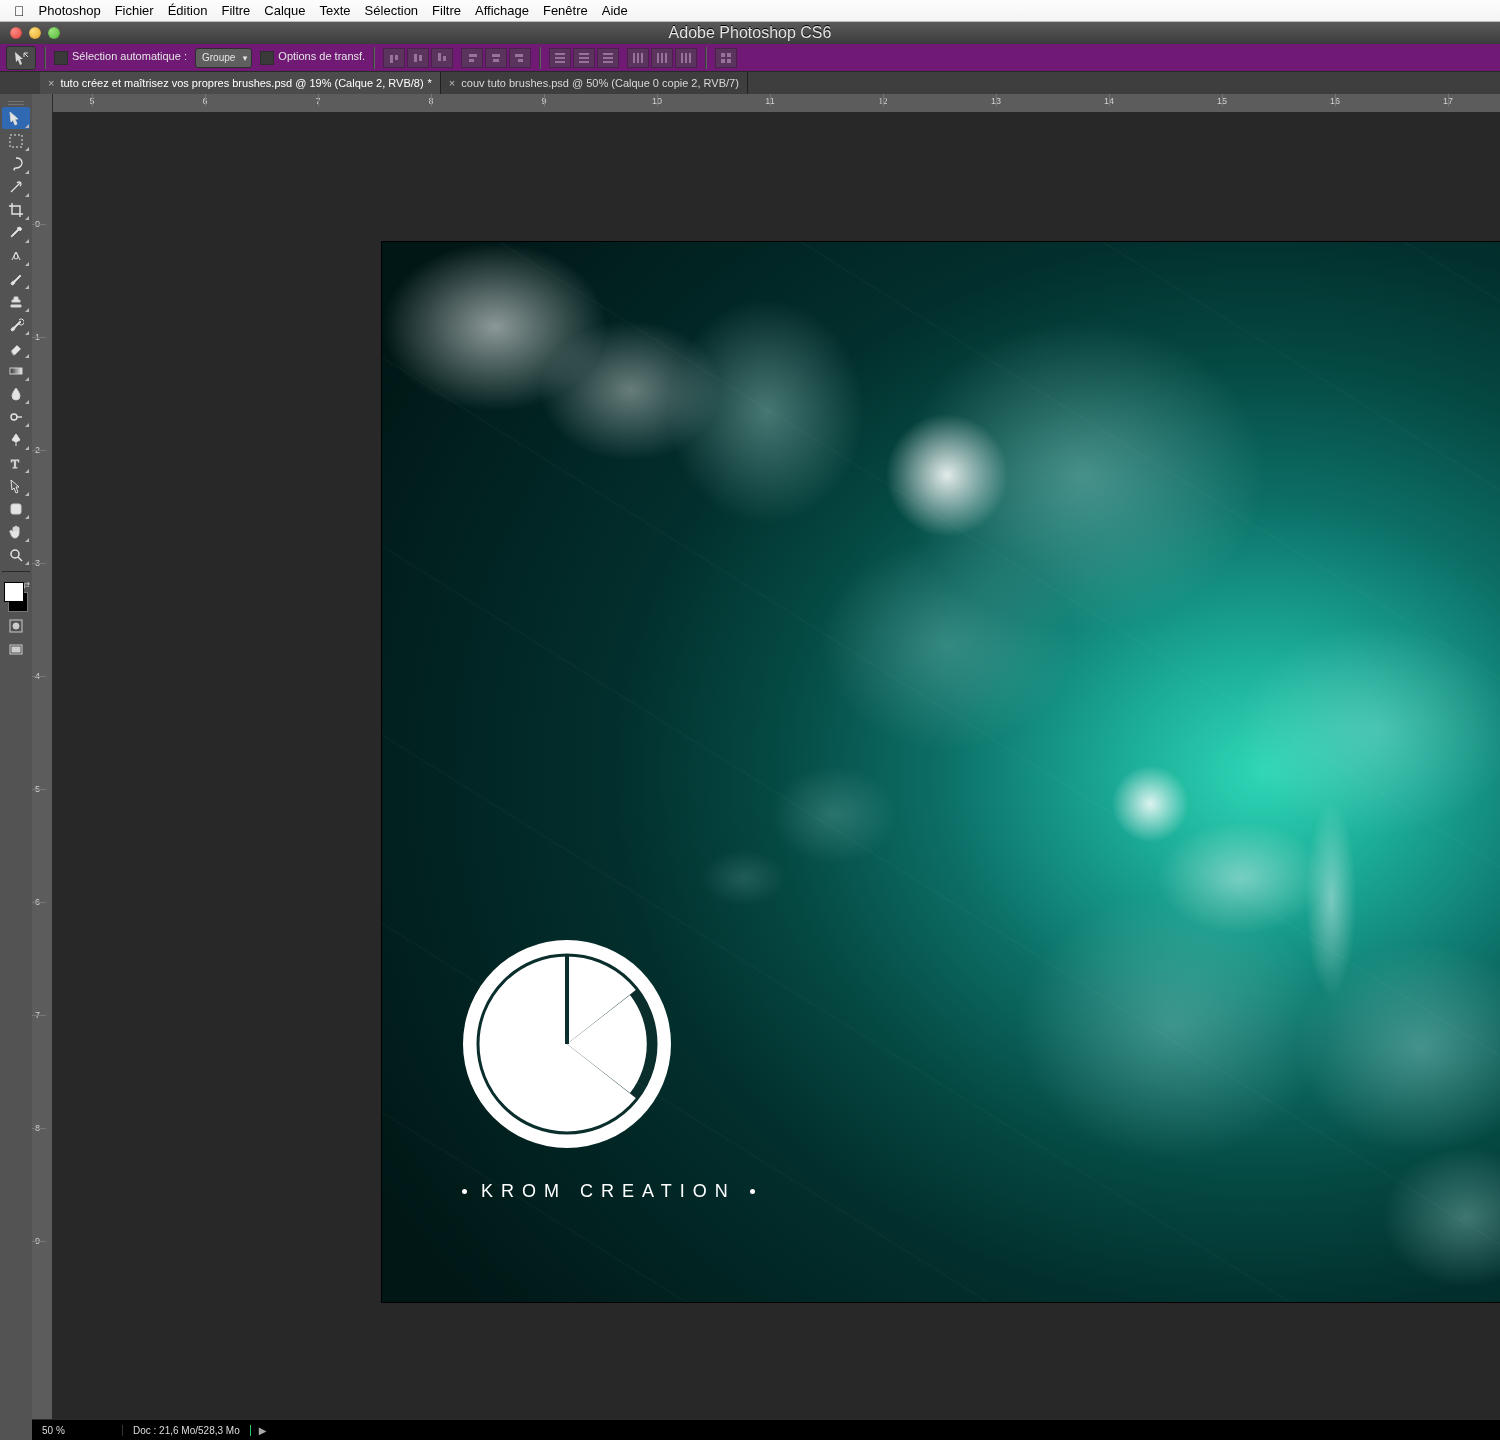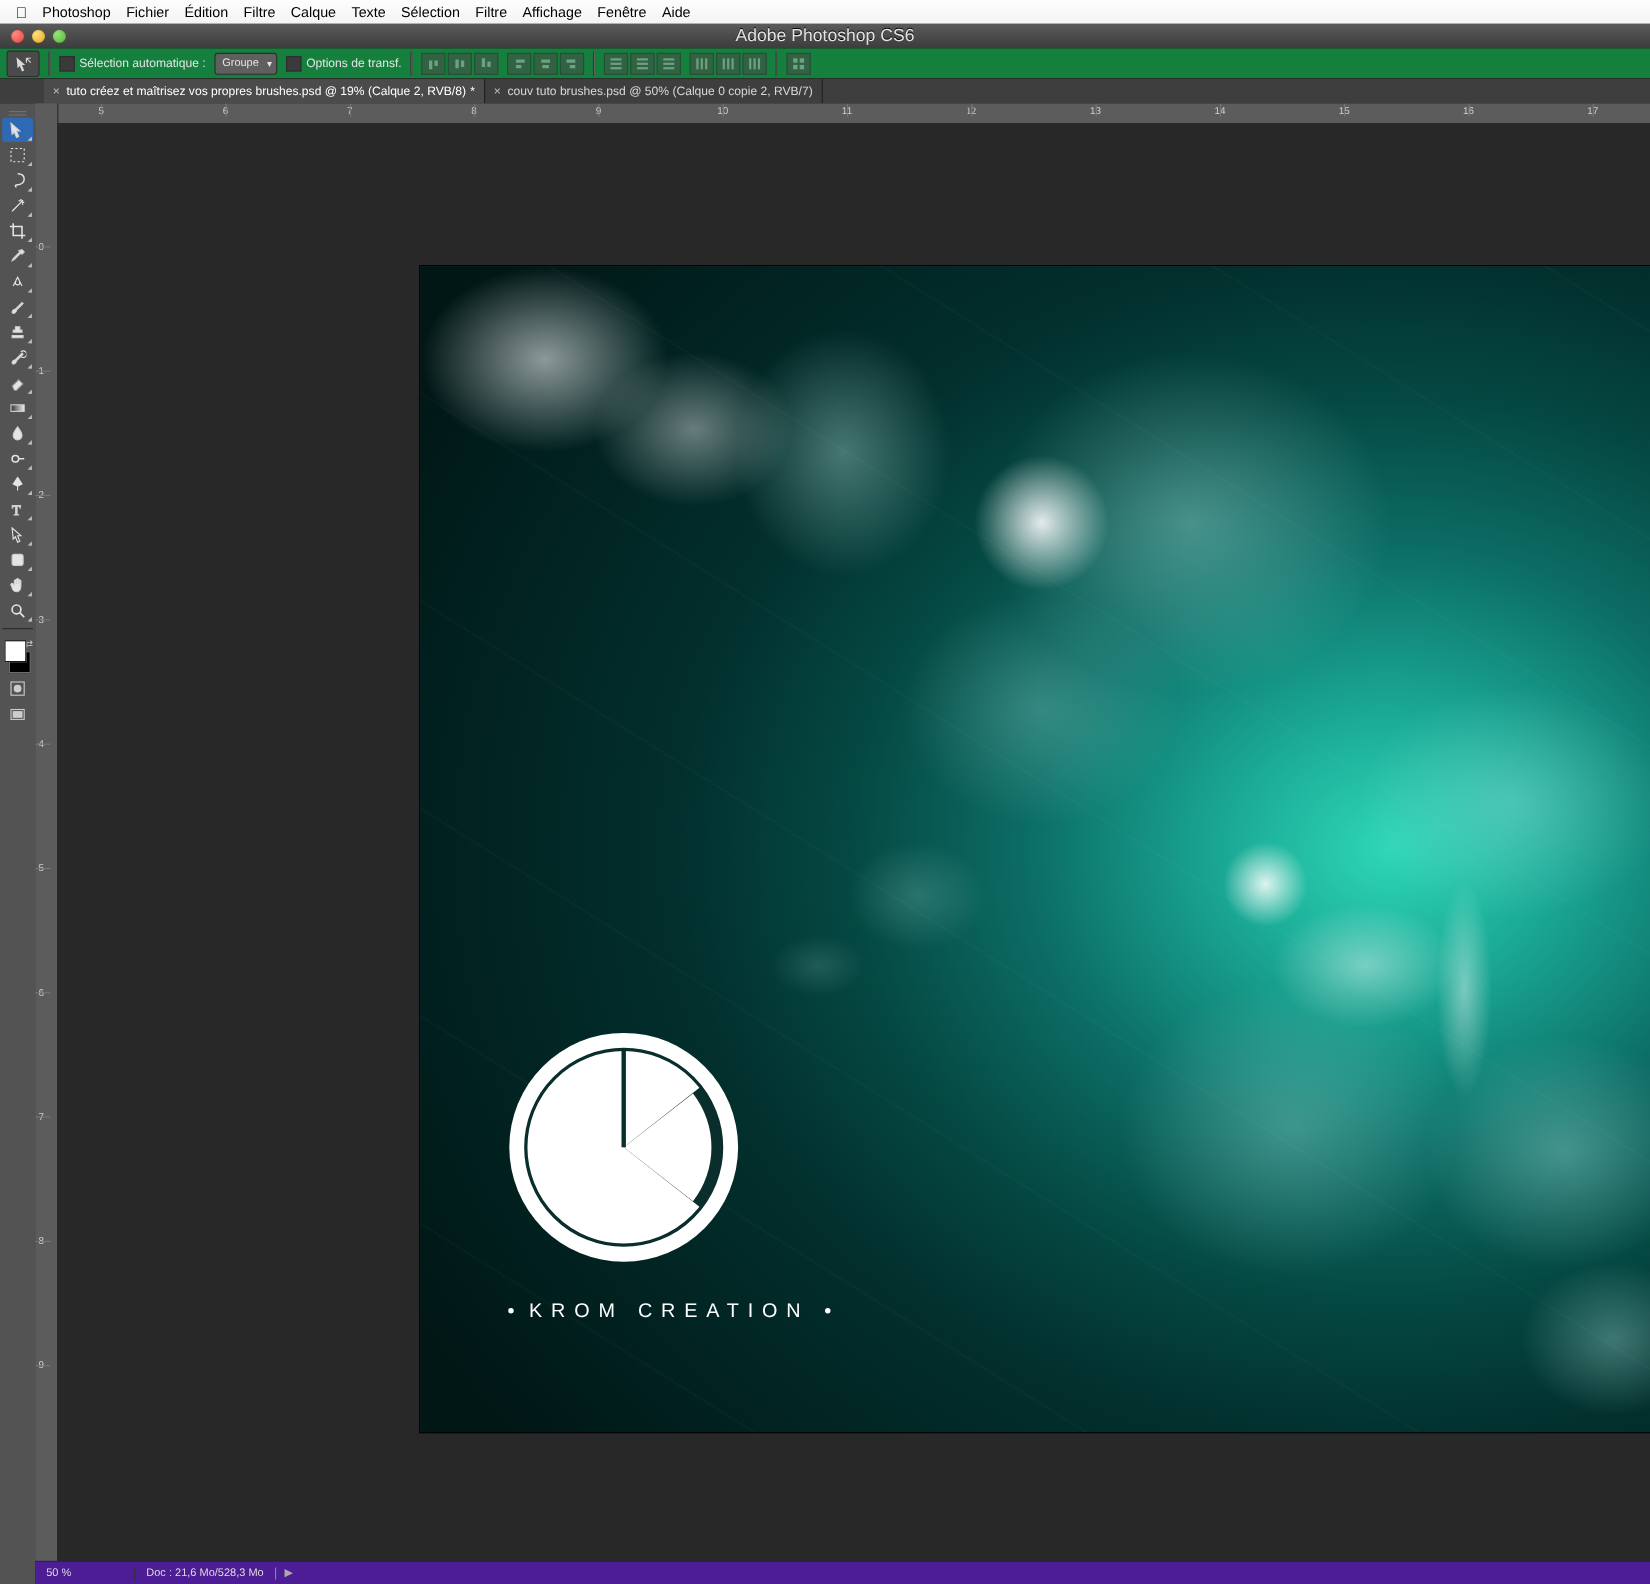--- a/index.html
+++ b/index.html
@@ -10,21 +10,21 @@
 .mac-menubar .mitem{margin-right:14px;cursor:default}
 
 .app-titlebar{position:absolute;left:0;top:22px;width:100%;height:22px;background:linear-gradient(#5a5a5a,#3c3c3c);border-bottom:1px solid #111;display:flex;align-items:center}
 .traffic{display:flex;gap:7px;margin-left:10px}
 .traffic span{width:12px;height:12px;border-radius:50%;display:inline-block;box-shadow:inset 0 0 1px rgba(0,0,0,.5)}
 .tl-close{background:radial-gradient(circle at 30% 30%,#ff8b83,#e0443e)}
 .tl-min{background:radial-gradient(circle at 30% 30%,#ffe07a,#e6a528)}
 .tl-max{background:radial-gradient(circle at 30% 30%,#99e27c,#55b838)}
 .app-title{position:absolute;left:50%;transform:translateX(-50%);color:#e4e4e4;font-size:16px;text-shadow:0 -1px 0 #000}
 
-.options-bar{position:absolute;left:0;top:44px;width:100%;height:28px;background:#15803d;border-bottom:1px solid #282828;display:flex;align-items:center;padding-left:6px;gap:8px;box-sizing:border-box;color:#e4e4e4;font-size:11px}
+.options-bar{position:absolute;left:0;top:44px;width:100%;height:28px;background:#701a75;border-bottom:1px solid #282828;display:flex;align-items:center;padding-left:6px;gap:8px;box-sizing:border-box;color:#e4e4e4;font-size:11px}
 .opt-tool{width:28px;height:22px;background:#4a4a4a;border:1px solid #2d2d2d;border-radius:3px;display:flex;align-items:center;justify-content:center}
 .opt-tool svg{width:16px;height:16px}
 .opt-check{width:12px;height:12px;border:1px solid #2d2d2d;background:#3a3a3a;display:inline-block;vertical-align:middle;margin-right:4px}
 .opt-select{height:18px;padding:0 16px 0 6px;background:#5f5f5f;border:1px solid #2d2d2d;border-radius:3px;color:#e4e4e4;font-size:10px;position:relative;line-height:18px}
 .opt-select::after{content:"▾";position:absolute;right:4px;top:0;font-size:9px}
 .opt-sep{width:1px;height:22px;background:#3a3a3a;border-right:1px solid #606060}
 .align-btn{width:20px;height:18px;border:1px solid #2a2a2a;background:#4a4a4a;opacity:.55;display:inline-flex;align-items:center;justify-content:center}
 .align-btn svg{width:14px;height:14px}
 .align-group{display:flex;gap:2px}
 
@@ -77,21 +77,21 @@
   radial-gradient(ellipse 120px 100px at 96% 92%, rgba(200,255,245,.30), transparent 70%);
   mix-blend-mode:screen}
 .artboard::after{content:"";position:absolute;inset:0;background:
   repeating-linear-gradient(32deg, rgba(255,255,255,.05) 0 2px, transparent 2px 160px);
   opacity:.35}
 .logo{position:absolute;left:80px;bottom:100px}
 .logo-mark{width:210px;height:210px}
 .logo-text{margin-top:30px;color:#fff;letter-spacing:8px;font-size:18px;font-weight:300;font-family:"Helvetica Neue",Arial,sans-serif;display:flex;align-items:center;gap:14px}
 .logo-text .dot{width:5px;height:5px;border-radius:50%;background:#fff}
 
-.status-bar{position:absolute;left:32px;right:0;bottom:0;height:20px;background:#4c1d95;border-top:1px solid #2a2a2a;display:flex;align-items:center;font-size:10px;color:#ddd}
+.status-bar{position:absolute;left:32px;right:0;bottom:0;height:20px;background:#000000;border-top:1px solid #2a2a2a;display:flex;align-items:center;font-size:10px;color:#ddd}
 .status-zoom{width:80px;padding-left:10px;border-right:1px solid #333}
 .status-doc{padding:0 10px;border-right:1px solid #22c55e}
 .status-arrow{padding:0 8px;color:#aaa}
 </style>
 </head>
 <body>
 
 <div class="mac-menubar">
   <span class="apple"></span>
   <span class="app">Photoshop</span>

